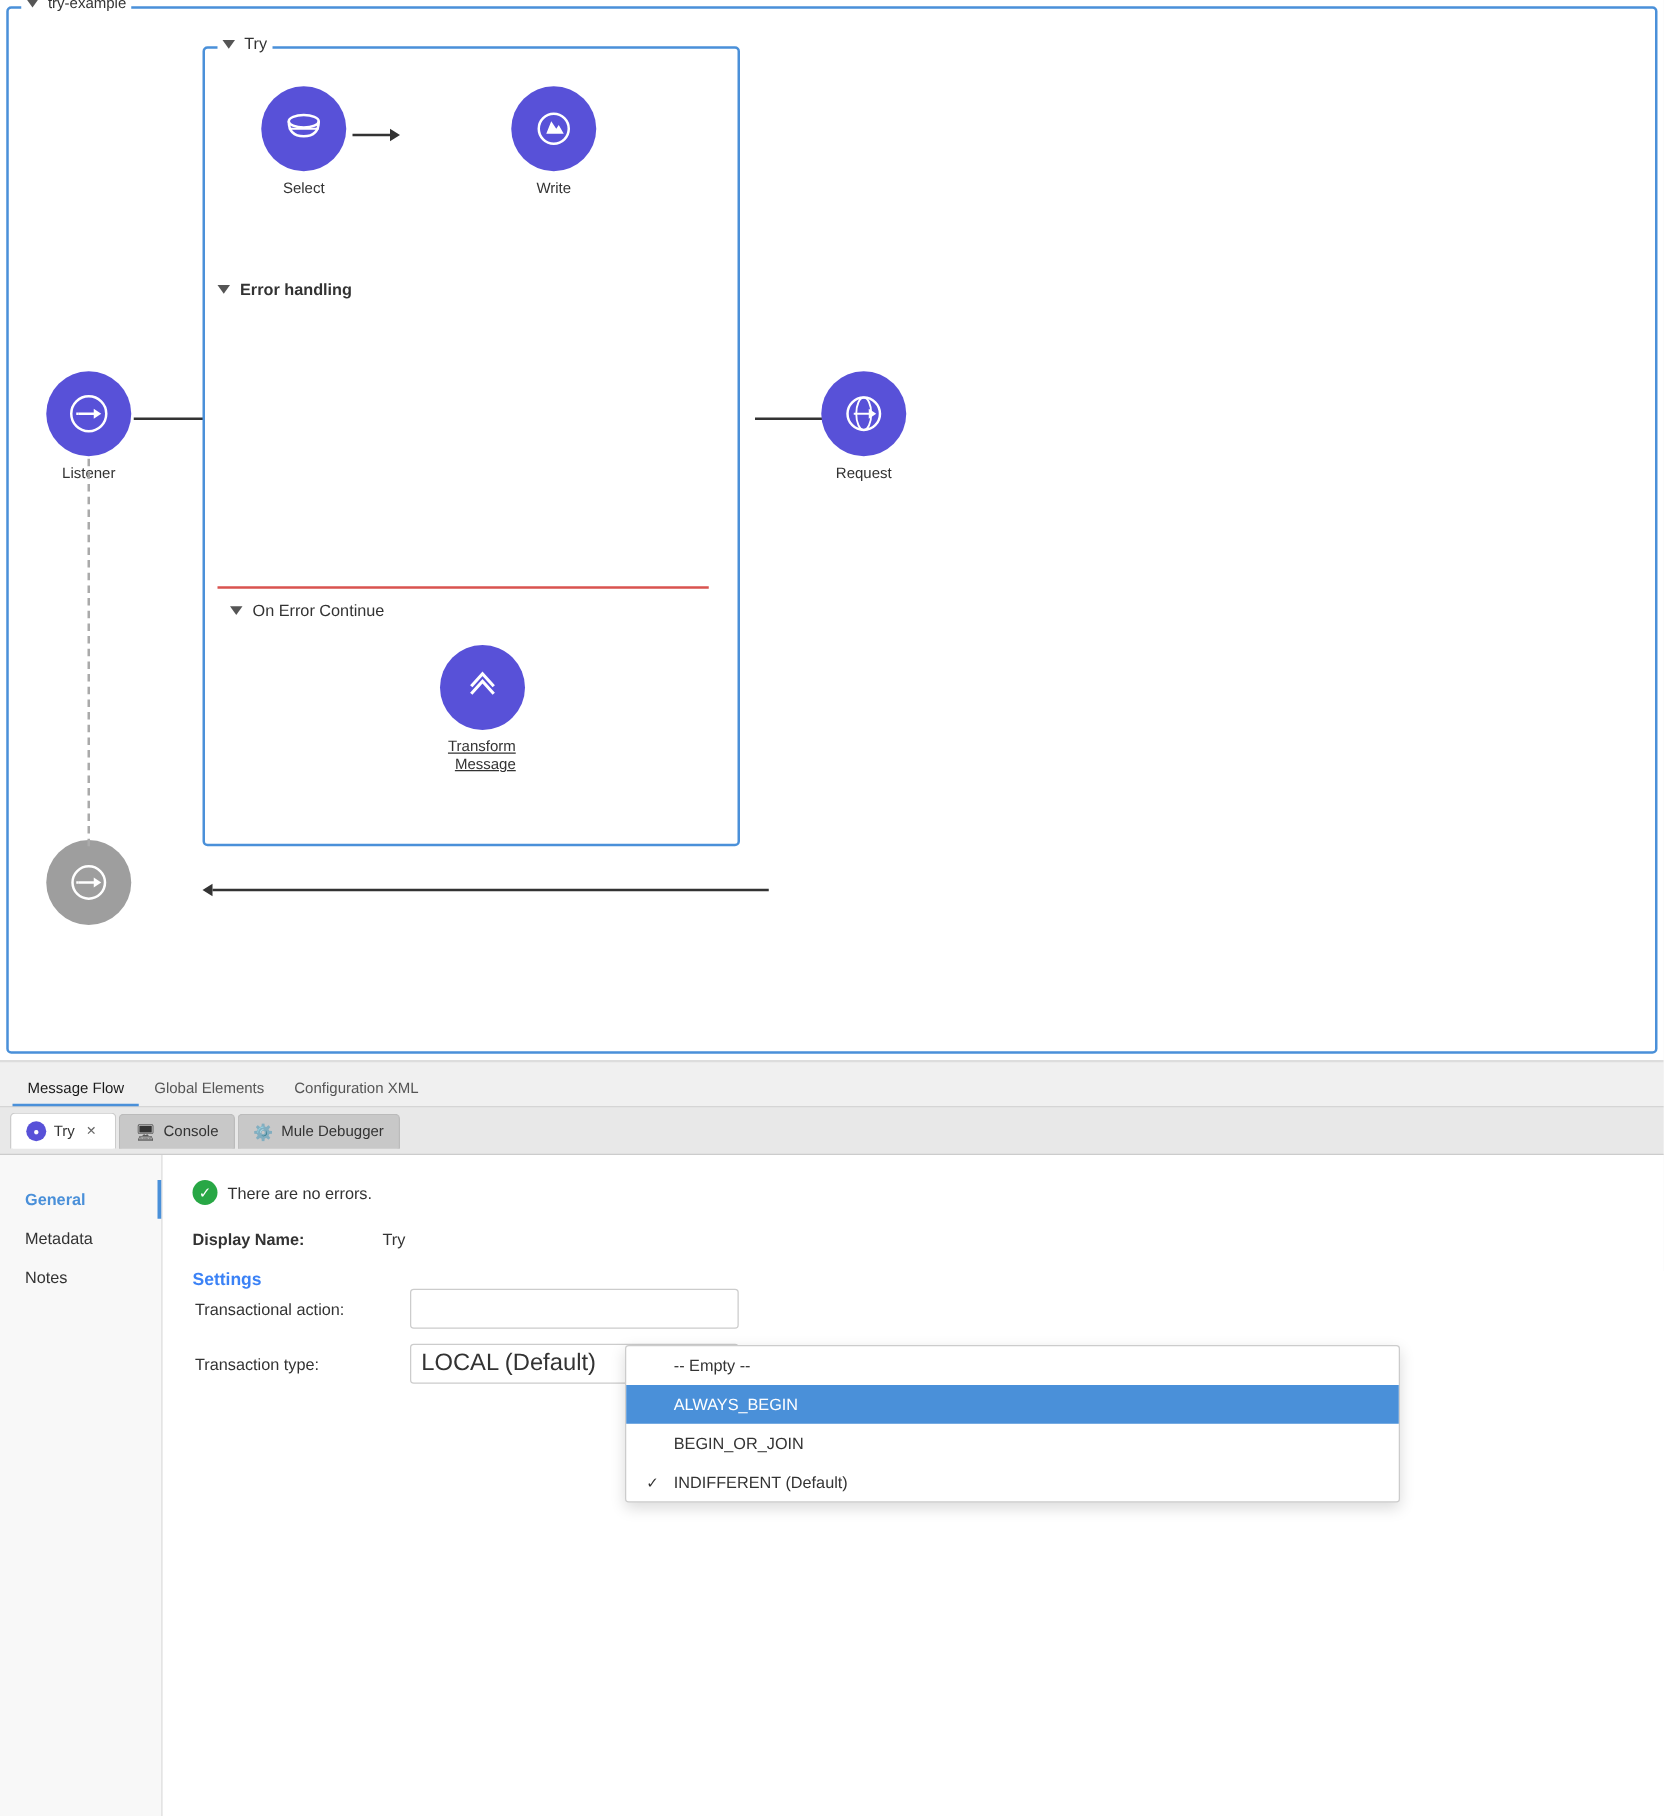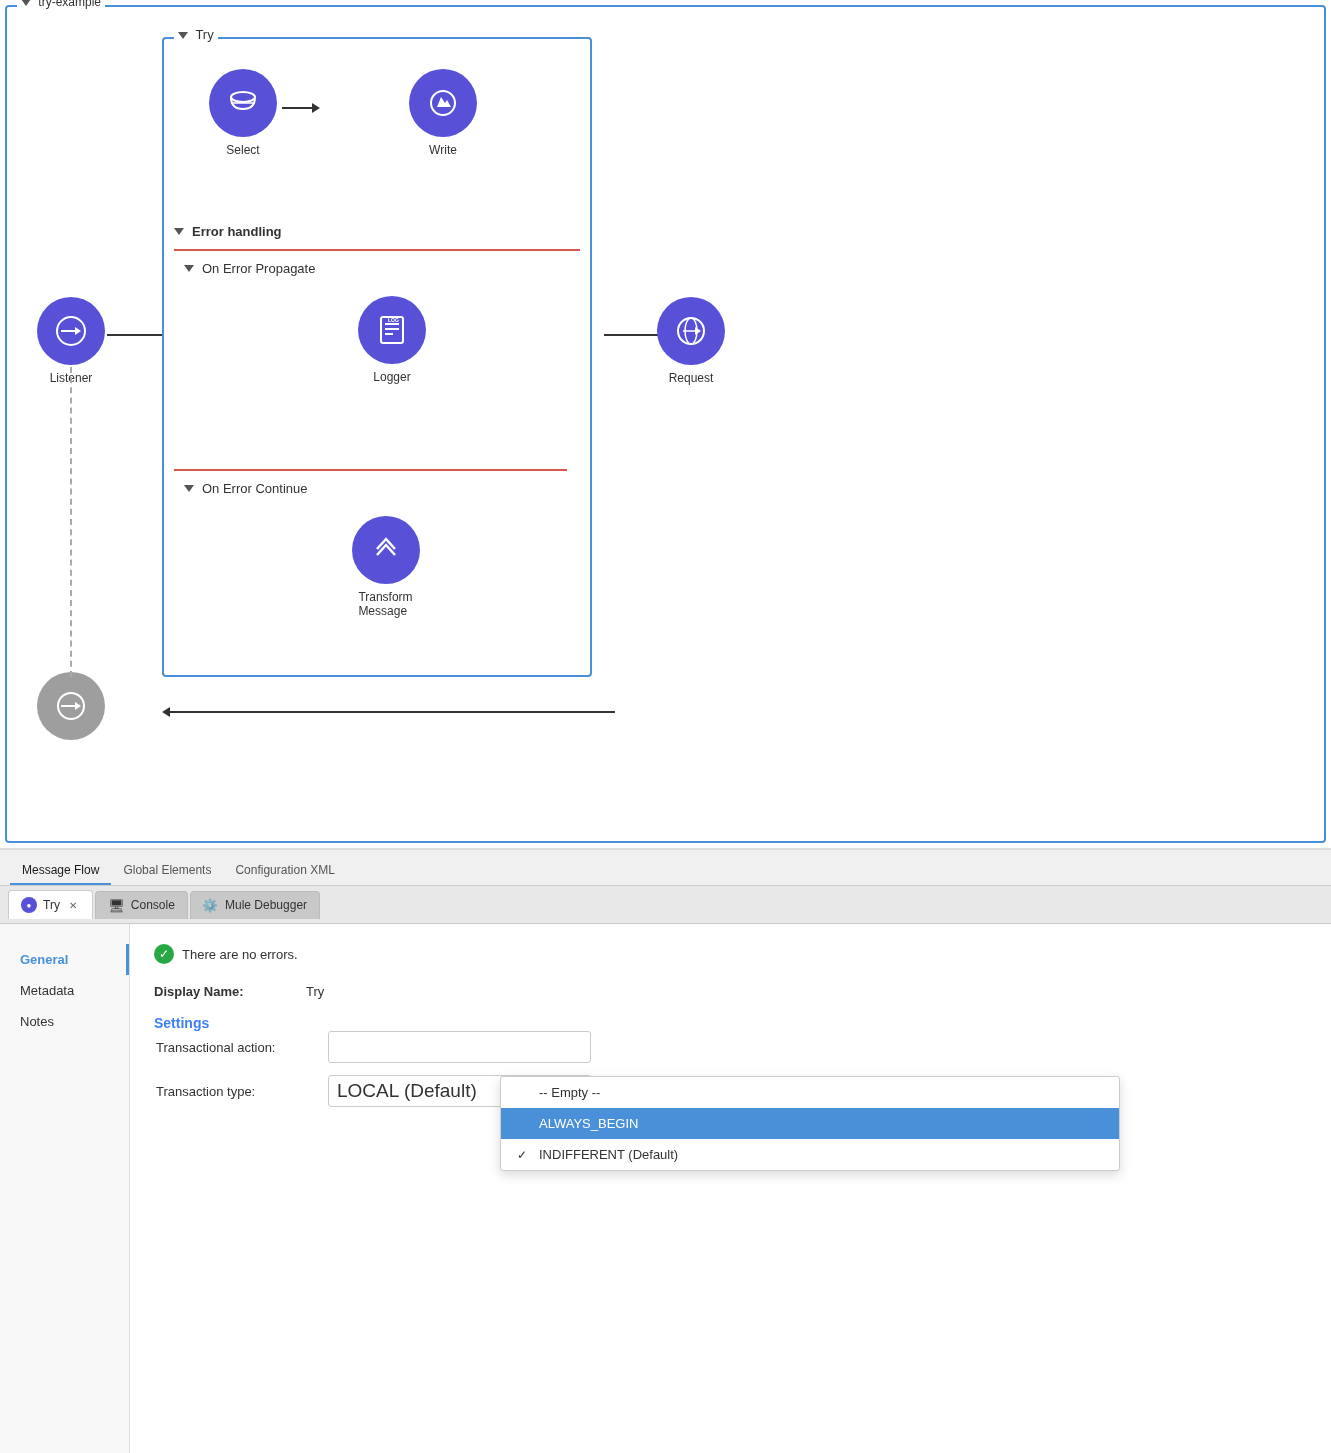--- a/index.html
+++ b/index.html
@@ -431,54 +431,35 @@
           </svg>
         </div>
         <span class="node-label">Write</span>
       </div>
 
       <div style="position: absolute; top: 185px; left: 10px; font-size: 13px; font-weight: 700; color: #333; display: flex; align-items: center; gap: 4px;">
         <span class="triangle-down"></span>
         <span>Error handling</span>
       </div>
 
-      <div class="on-error-section" style="position: absolute; top: 210px; left: 10px; right: 10px;">
-        <div class="on-error-label">
-          <span class="triangle-down"></span>
-          <span>On Error Propagate</span>
-        </div>
-
-        <div style="display: flex; flex-direction: column; align-items: center; padding: 10px 0 10px 20px;">
-          <div class="node-circle" style="width: 68px; height: 68px;">
-            <svg width="34" height="34" viewBox="0 0 34 34" fill="none">
-              <rect x="6" y="4" width="22" height="26" rx="2" stroke="white" stroke-width="2" fill="none"></rect>
-              <line x1="10" y1="11" x2="24" y2="11" stroke="white" stroke-width="2"></line>
-              <line x1="10" y1="16" x2="24" y2="16" stroke="white" stroke-width="2"></line>
-              <line x1="10" y1="21" x2="18" y2="21" stroke="white" stroke-width="2"></line>
-              <text x="13" y="9" fill="white" font-size="5" font-weight="bold">LOG</text>
-            </svg>
-          </div>
-          <span class="node-label">Logger</span>
-        </div>
-      </div>
 
       <div class="on-error-section" style="position: absolute; top: 430px; left: 10px; right: 23px;">
         <div class="on-error-label">
           <span class="triangle-down"></span>
           <span>On Error Continue</span>
         </div>
 
         <div style="display: flex; flex-direction: column; align-items: center; padding: 10px 0 10px 20px;">
           <div class="node-circle" style="width: 68px; height: 68px;">
             <svg width="34" height="34" viewBox="0 0 34 34" fill="none">
               <path d="M8 22 L17 12 L26 22" stroke="white" stroke-width="2.5" fill="none"></path>
               <path d="M8 16 L17 6 L26 16" stroke="white" stroke-width="2.5" fill="none"></path>
             </svg>
           </div>
-          <span class="node-label" style="text-align:left;">Transform<br>Message</span>
+          <span class="node-label" style="text-align:right;text-decoration:underline;">Transform<br>Message</span>
         </div>
       </div>
     </div>
 
     <div style="position: absolute; top: 323px; left: 597px; display: flex; align-items: center;">
       <div class="arrow-line" style="width: 55px;"></div>
       <div class="arrow-head"></div>
     </div>
 
     <div class="node" style="left: 650px; top: 290px;">
@@ -576,18 +557,22 @@
     <div class="dropdown-container">
       <div class="dropdown-item">
         <span class="check"></span>
         <span>-- Empty --</span>
       </div>
       <div class="dropdown-item selected">
         <span class="check"></span>
         <span>ALWAYS_BEGIN</span>
       </div>
       <div class="dropdown-item">
+        <span class="check"></span>
+        <span>BEGIN_OR_JOIN</span>
+      </div>
+      <div class="dropdown-item">
         <span class="check">✓</span>
         <span>INDIFFERENT (Default)</span>
       </div>
     </div>
   </div>
 </div>
 
 </body></html>

